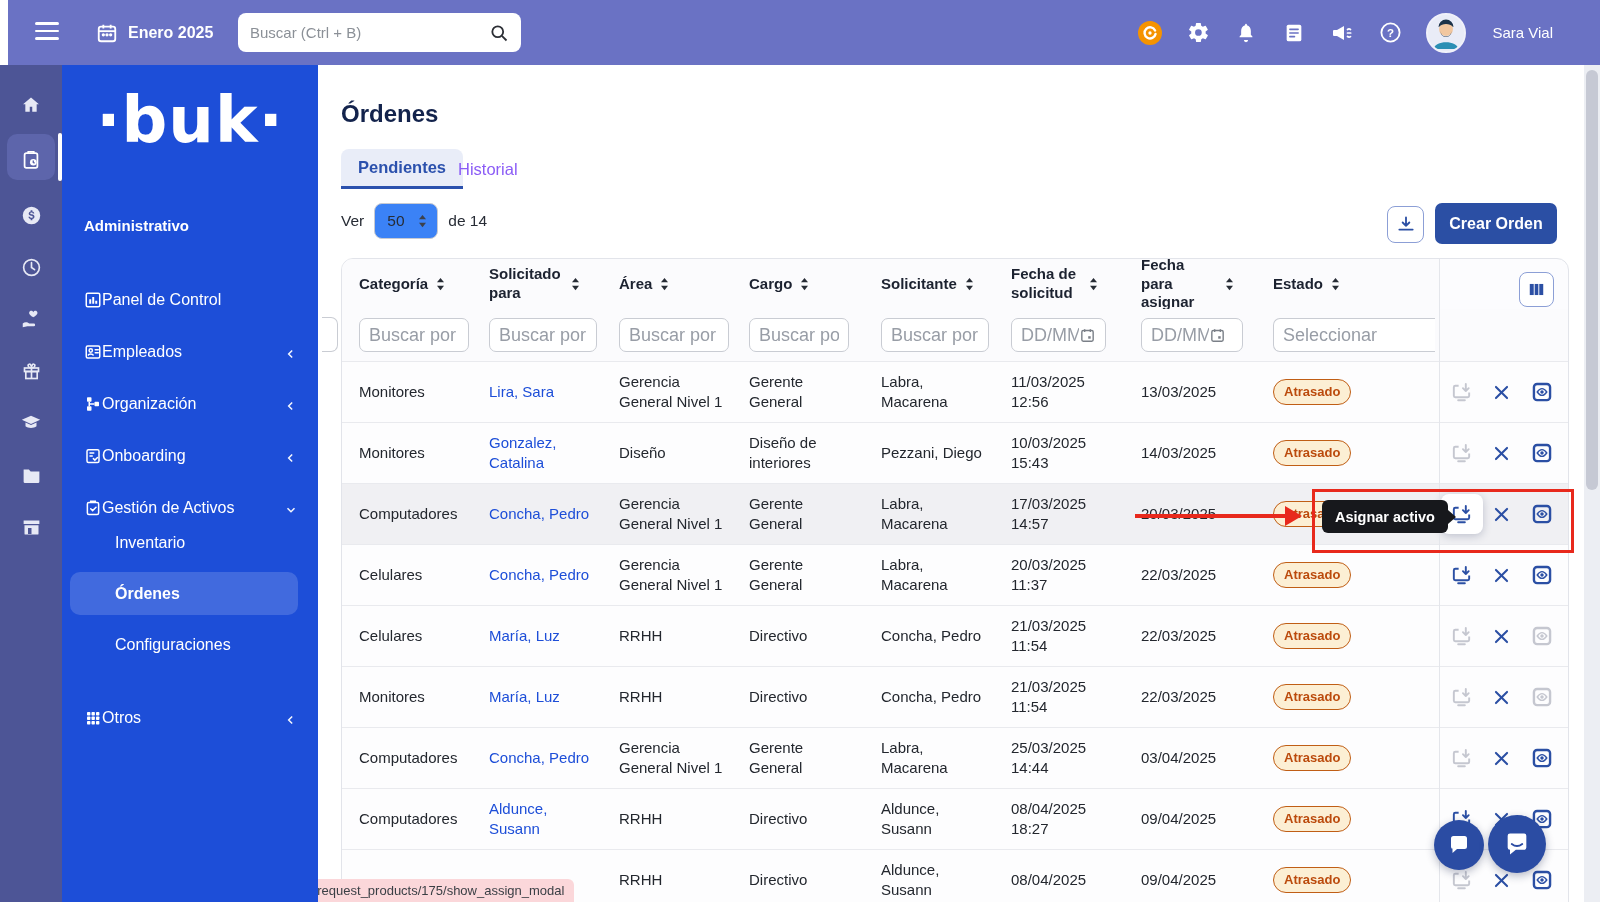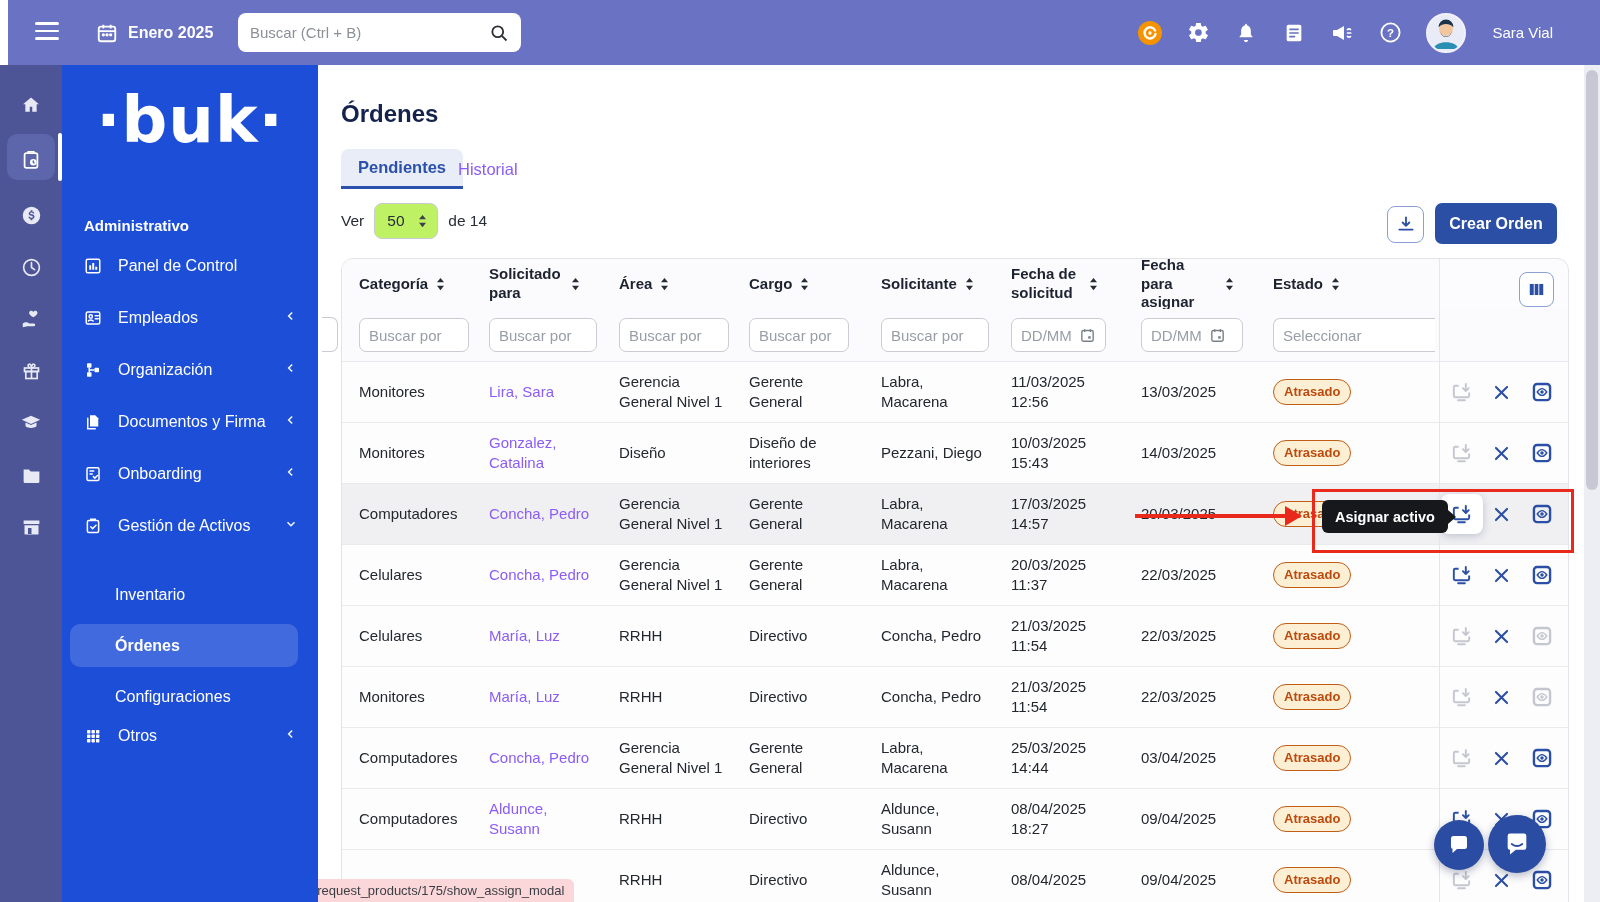--- a/index.html
+++ b/index.html
@@ -25,64 +25,64 @@
   .rail-item.active { }
   .rail-active-bg { position:absolute; left:7px; top:3px; width:48px; height:46px; background:#5d65ab; border-radius:10px; }
   .rail-active-bar { position:absolute; right:0; top:2px; width:4px; height:48px; background:#fff; border-radius:2px; }
   .rail-item svg { position:relative; }
 
   
   .sidebar { position:absolute; left:62px; top:65px; width:256px; height:837px; background:#1d4ed8; color:#fff; z-index:30; }
   .logo { position:absolute; left:0; top:18px; width:256px; text-align:center; font-family:"DejaVu Sans", sans-serif; font-size:64px; font-weight:bold; letter-spacing:1px; color:#fff; }
   .side-section { position:absolute; left:22px; top:152px; font-size:15px; font-weight:bold; }
   .menu { position:absolute; left:0; top:192px; width:256px; }
-  .menu-item { height:52px; display:flex; align-items:flex-start; padding:0 20px 0 22px; gap:16px; font-size:16px; cursor:pointer; }
+  .menu-item { height:52px; display:flex; align-items:flex-end; padding:0 20px 0 22px; font-size:16px; cursor:pointer; }
   .menu-item .lbl { flex:1; white-space:nowrap; }
   .menu-item svg.mi { flex:0 0 18px; }
   .sub-item { height:51px; display:flex; align-items:center; padding-left:53px; font-size:16px; cursor:pointer; position:relative; }
   .sub-item.active::before { content:""; position:absolute; left:8px; right:20px; top:4px; bottom:4px; background:rgba(255,255,255,.16); border-radius:10px; }
   .sub-item span { position:relative; }
   .chev { opacity:.95; }
 
   
   .main-title { position:absolute; left:341px; top:100px; font-size:24px; font-weight:bold; color:#13234c; }
   .tab { position:absolute; top:149px; height:40px; display:flex; align-items:center; padding:0 17px; font-size:16.5px; cursor:pointer; }
   .tab.active { left:341px; background:#e9edf8; color:#2b51ad; font-weight:bold; border-radius:8px 8px 0 0; border-bottom:3px solid #2b51ad; }
   .tab.inactive { left:441px; color:#8b5cf6; }
   .pager { position:absolute; left:341px; top:203px; display:flex; align-items:center; gap:10px; font-size:15.5px; color:#272c35; }
-  .pager .sel { width:64px; height:36px; border:1px solid #c7cad2; border-radius:8px; background:#bef264; display:flex; align-items:center; justify-content:space-between; padding:0 9px 0 12px; cursor:pointer; }
+  .pager .sel { width:64px; height:36px; border:1px solid #c7cad2; border-radius:8px; background:#3b82f6; display:flex; align-items:center; justify-content:space-between; padding:0 9px 0 12px; cursor:pointer; }
   .btn-download { position:absolute; left:1387px; top:206px; width:37px; height:37px; border:1px solid #8c9fd6; border-radius:8px; background:#fff; color:#2b4fa4; display:flex; align-items:center; justify-content:center; cursor:pointer; }
   .btn-primary { position:absolute; left:1435px; top:203px; width:122px; height:41px; background:#2b4fa4; border:0; border-radius:7px; color:#fff; font-size:16px; font-weight:bold; font-family:inherit; cursor:pointer; }
 
   
   .card { position:absolute; left:341px; top:258px; width:1228px; height:660px; background:#fcfcfe; border:1px solid #e2e4ea; border-radius:12px 12px 0 0; overflow:hidden; }
   .vdivider { position:absolute; left:1097px; top:0; bottom:0; width:1px; background:#e4e6eb; }
   .thead { position:absolute; left:0; top:0; width:1097px; height:50px; display:flex; align-items:center; padding-left:17px; background:#fbfbfd; }
   .th { display:flex; align-items:center; gap:7px; font-size:15px; font-weight:bold; color:#1c2230; }
   .th .tlabel { line-height:1.25; }
   .tfilters { position:absolute; left:0; top:50px; width:1228px; height:52px; display:flex; align-items:center; padding-left:17px; background:#fbfbfd; }
   .fwrap { display:flex; }
   .finput { height:34px; border:1px solid #c9ccd3; border-radius:7px; background:#fff; display:flex; align-items:center; padding:0 9px; }
-  .finput input { border:0; outline:0; width:100%; font-size:15px; color:#333; font-family:inherit; background:transparent; }
+  .finput input { border:0; outline:0; width:100%; font-size:18px; color:#333; font-family:inherit; background:transparent; }
   .finput input::placeholder { color:#989da6; }
   .c-cat { width:130px; padding-right:20px; }
   .c-sol { width:130px; padding-right:22px; }
   .c-area { width:130px; padding-right:18px; }
   .c-cargo { width:132px; padding-right:32px; }
   .c-solic { width:130px; padding-right:22px; }
   .c-fsol { width:130px; padding-right:38px; }
   .c-fasig { width:132px; padding-right:30px; }
   .c-estado { width:166px; }
   .c-actions { width:131px; }
 
   .tbody { position:absolute; left:0; top:102px; width:1228px; }
   .trow { display:flex; align-items:center; height:61px; padding-left:17px; border-top:1px solid #e9eaee; background:#fdfdfe; position:relative; }
   .trow.highlighted { background:#f0f0f3; }
   .cell { font-size:15px; color:#23272e; line-height:1.35; }
-  .cell.link { color:#8b5cf6; cursor:pointer; }
+  .cell.link { color:#1d4ed8; cursor:pointer; }
   .badge { display:inline-block; font-size:13px; font-weight:bold; color:#bb4a0c; background:#fcefd4; border:1.5px solid #c05e15; border-radius:14px; padding:3px 10px; }
   .c-actions { display:flex; align-items:center; gap:16px; justify-content:center; padding-right:6px; position:relative; }
   .icon-btn { background:none; border:0; padding:0; cursor:pointer; width:24px; height:24px; display:flex; align-items:center; justify-content:center; position:relative; }
   .icon-btn.enabled { color:#2b4fa4; }
   .icon-btn.disabled { color:#c5c7d0; }
   .icon-btn.reject { color:#2b4fa4; }
   .icon-btn.hover-card::before { content:""; position:absolute; left:-9px; top:-8px; width:42px; height:40px; background:#fff; border-radius:8px; box-shadow:0 2px 8px rgba(40,50,90,.25); }
   .icon-btn svg { position:relative; }
 
   .btn-columns { position:absolute; left:1177px; top:13px; width:35px; height:35px; border:1px solid #8c9fd6; border-radius:8px; background:#fff; display:flex; align-items:center; justify-content:center; cursor:pointer; }
@@ -273,30 +273,20 @@
         </svg>
     </div>
     <div class="menu-item">
       <svg class="mi" width="18" height="18" viewBox="0 0 24 24" fill="#fff">
           <rect x="4" y="3" width="6" height="6" rx="1"></rect>
           <rect x="4" y="15" width="6" height="6" rx="1"></rect>
           <rect x="14" y="9" width="6" height="6" rx="1"></rect>
           <path d="M7 9v6M7 12h7" stroke="#fff" stroke-width="2" fill="none"></path>
         </svg>
       <span class="lbl">Organización</span>
-      <svg class="chev" width="14" height="14" viewBox="0 0 24 24" fill="none" stroke="#fff" stroke-width="2.6">
-          <path d="m14 6-6 6 6 6"></path>
-        </svg>
-    </div>
-    <div class="menu-item">
-      <svg class="mi" width="18" height="18" viewBox="0 0 24 24" fill="none" stroke="#fff" stroke-width="2">
-          <path d="M8 3h7l4 4v11h-11z" fill="#fff" stroke="none"></path>
-          <path d="M5 7v14h10" stroke-linecap="round"></path>
-        </svg>
-      <span class="lbl">Documentos y Firma</span>
       <svg class="chev" width="14" height="14" viewBox="0 0 24 24" fill="none" stroke="#fff" stroke-width="2.6">
           <path d="m14 6-6 6 6 6"></path>
         </svg>
     </div>
     <div class="menu-item">
       <svg class="mi" width="18" height="18" viewBox="0 0 24 24" fill="none" stroke="#fff" stroke-width="2">
           <rect x="4" y="3.5" width="16" height="17" rx="2"></rect>
           <path d="M8 8h5M8 12h3" stroke-linecap="round"></path>
           <path d="m12.5 15.5 2 2 3.5-3.5" stroke-linecap="round"></path>
         </svg>

